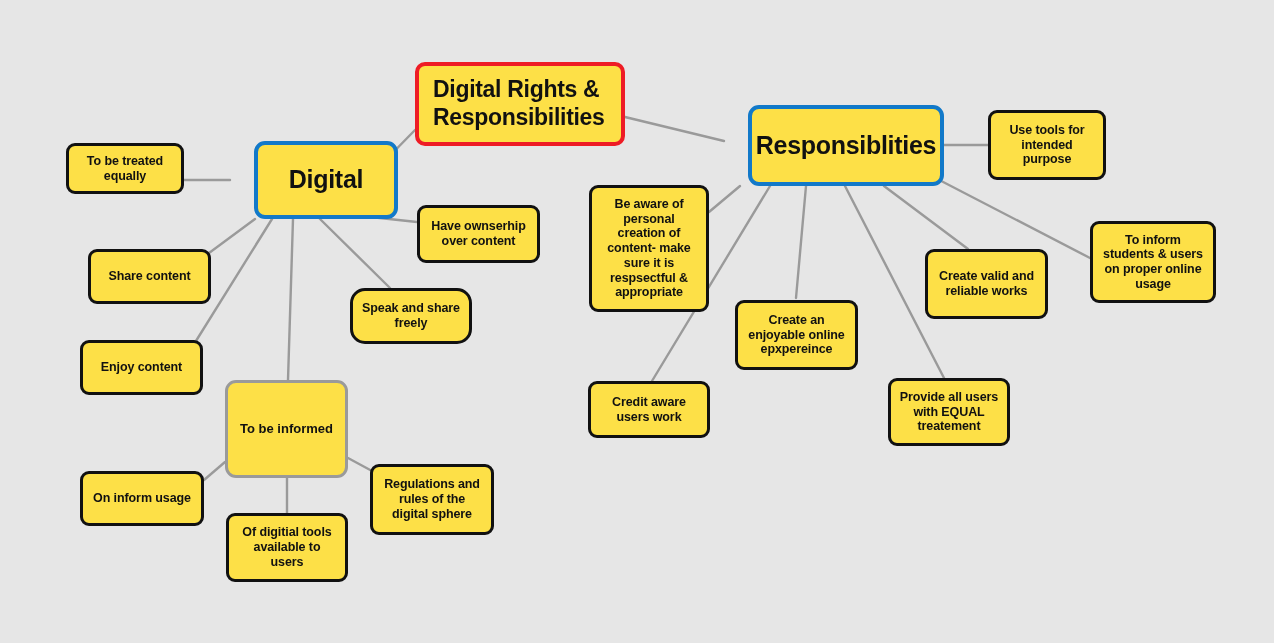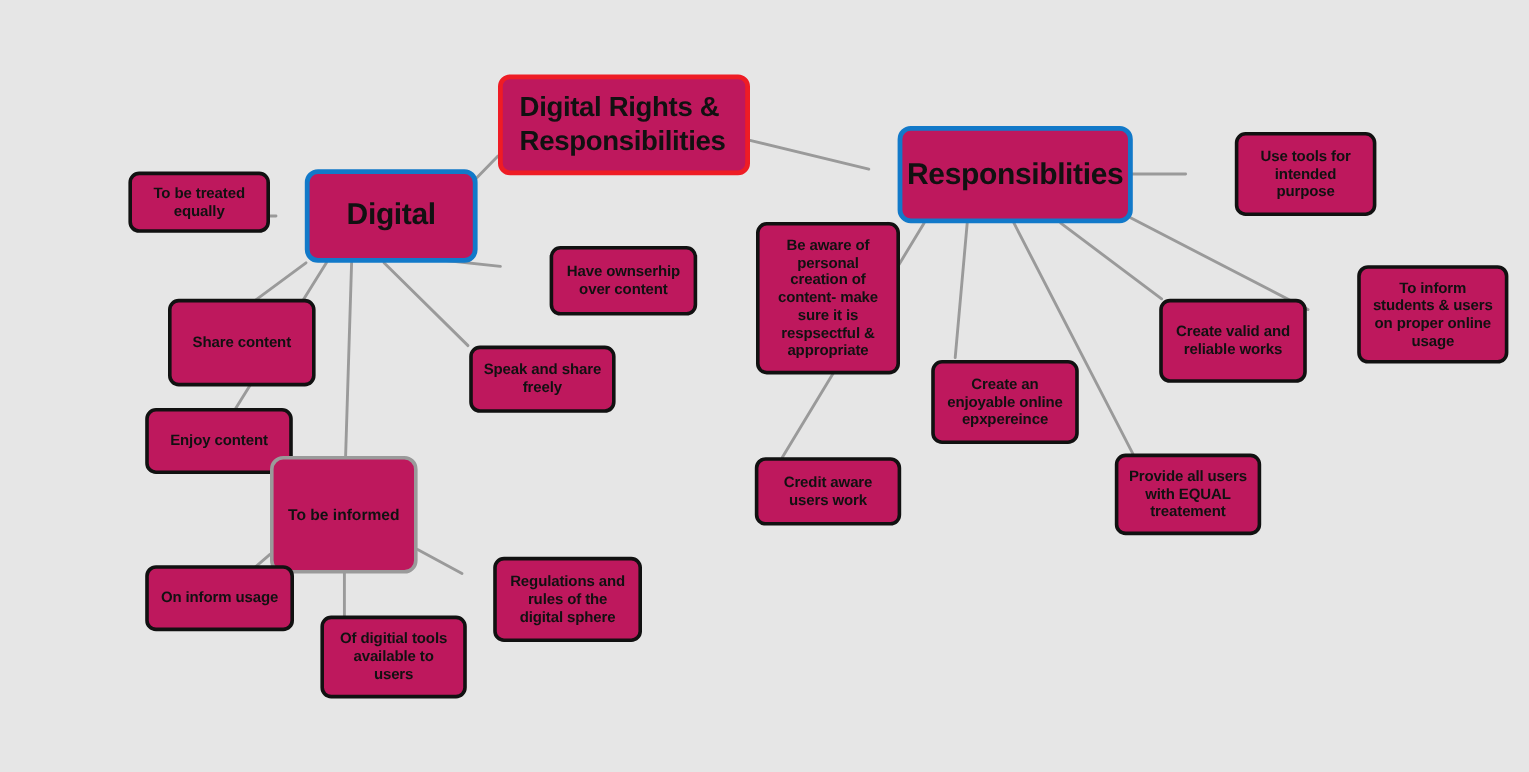--- a/index.html
+++ b/index.html
@@ -18,39 +18,38 @@
   #edges {
     position: absolute;
     inset: 0;
     width: 1274px;
     height: 643px;
     pointer-events: none;
   }
   .node {
     position: absolute;
     box-sizing: border-box;
-    background: #be185d;
+    background: #fde047;
     display: flex;
     align-items: center;
     justify-content: center;
     text-align: center;
     color: #111111;
     font-weight: bold;
     line-height: 1.18;
     white-space: pre-line;
     z-index: 2;
   }
   
   .n-leaf {
     border: 3.5px solid #111111;
     border-radius: 9px;
     font-size: 12.5px;
     padding: 4px 6px;
     letter-spacing: -0.1px;
-    margin-left: 41px;
   }
   
   .n-branch {
     border: 4px solid #1279c9;
     border-radius: 11px;
     font-size: 25px;
     letter-spacing: -0.3px;
     padding: 4px 8px;
     margin-left: 24px;
   }
@@ -97,25 +96,25 @@
       <line x1="920" y1="145" x2="988" y2="145" stroke="#9a9a9a" stroke-width="2.4" stroke-linecap="round"></line>
       <line x1="920" y1="170" x2="1090" y2="258" stroke="#9a9a9a" stroke-width="2.4" stroke-linecap="round"></line>
     </svg>
   <div id="node-layer">
       <div class="node n-root" style="left: 415px; top: 62px; width: 210px; height: 84px;">Digital Rights &amp;
 Responsibilities</div>
       <div class="node n-branch" style="left: 230px; top: 141px; width: 144px; height: 78px;">Digital</div>
       <div class="node n-branch" style="left: 724px; top: 105px; width: 196px; height: 81px;">Responsiblities</div>
       <div class="node n-leaf" style="left: 66px; top: 143px; width: 118px; height: 51px;">To be treated
 equally</div>
-      <div class="node n-leaf" style="left: 99px; top: 249px; width: 123px; height: 73px;">Share content</div>
+      <div class="node n-leaf" style="left: 88px; top: 249px; width: 123px; height: 55px;">Share content</div>
       <div class="node n-leaf" style="left: 80px; top: 340px; width: 123px; height: 55px;">Enjoy content</div>
       <div class="node n-leaf" style="left: 417px; top: 205px; width: 123px; height: 58px;">Have ownserhip
 over content</div>
-      <div class="node n-leaf" style="left: 350px; top: 288px; width: 122px; height: 56px;">Speak and share
+      <div class="node n-leaf" style="left: 350px; top: 288px; width: 122px; height: 56px; border-radius: 15px;">Speak and share
 freely</div>
       <div class="node n-gray" style="left: 225px; top: 380px; width: 123px; height: 98px;">To be informed</div>
       <div class="node n-leaf" style="left: 80px; top: 471px; width: 124px; height: 55px;">On inform usage</div>
       <div class="node n-leaf" style="left: 226px; top: 513px; width: 122px; height: 69px;">Of digitial tools
 available to
 users</div>
       <div class="node n-leaf" style="left: 370px; top: 464px; width: 124px; height: 71px;">Regulations and
 rules of the
 digital sphere</div>
       <div class="node n-leaf" style="left: 589px; top: 185px; width: 120px; height: 127px;">Be aware of

